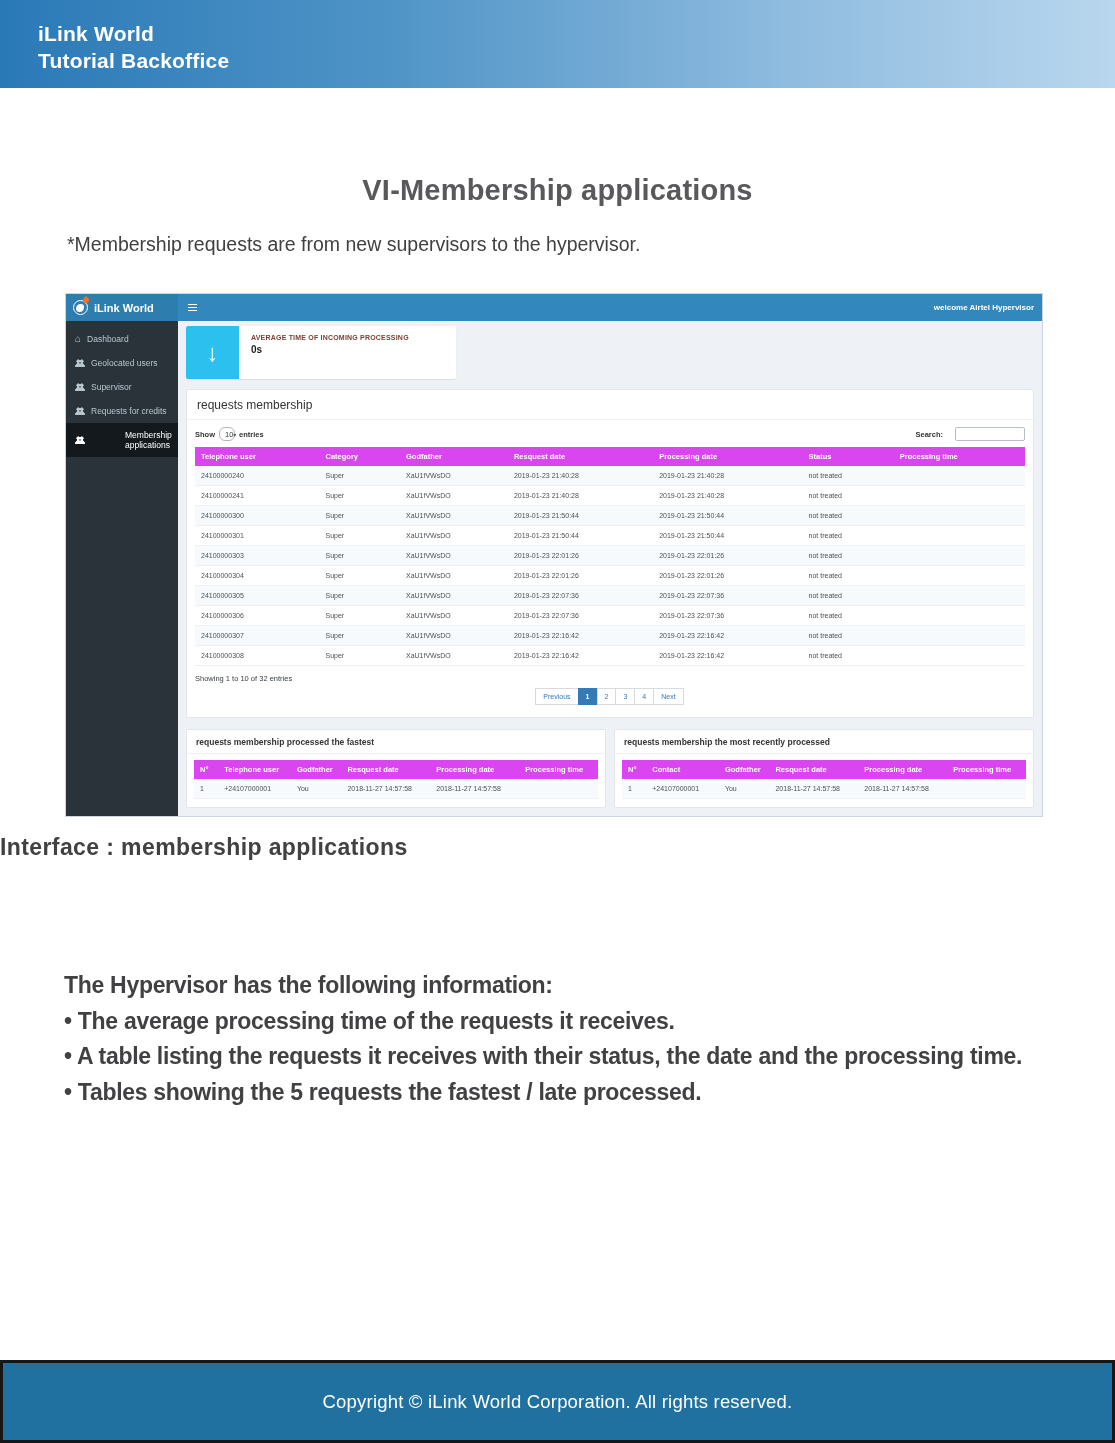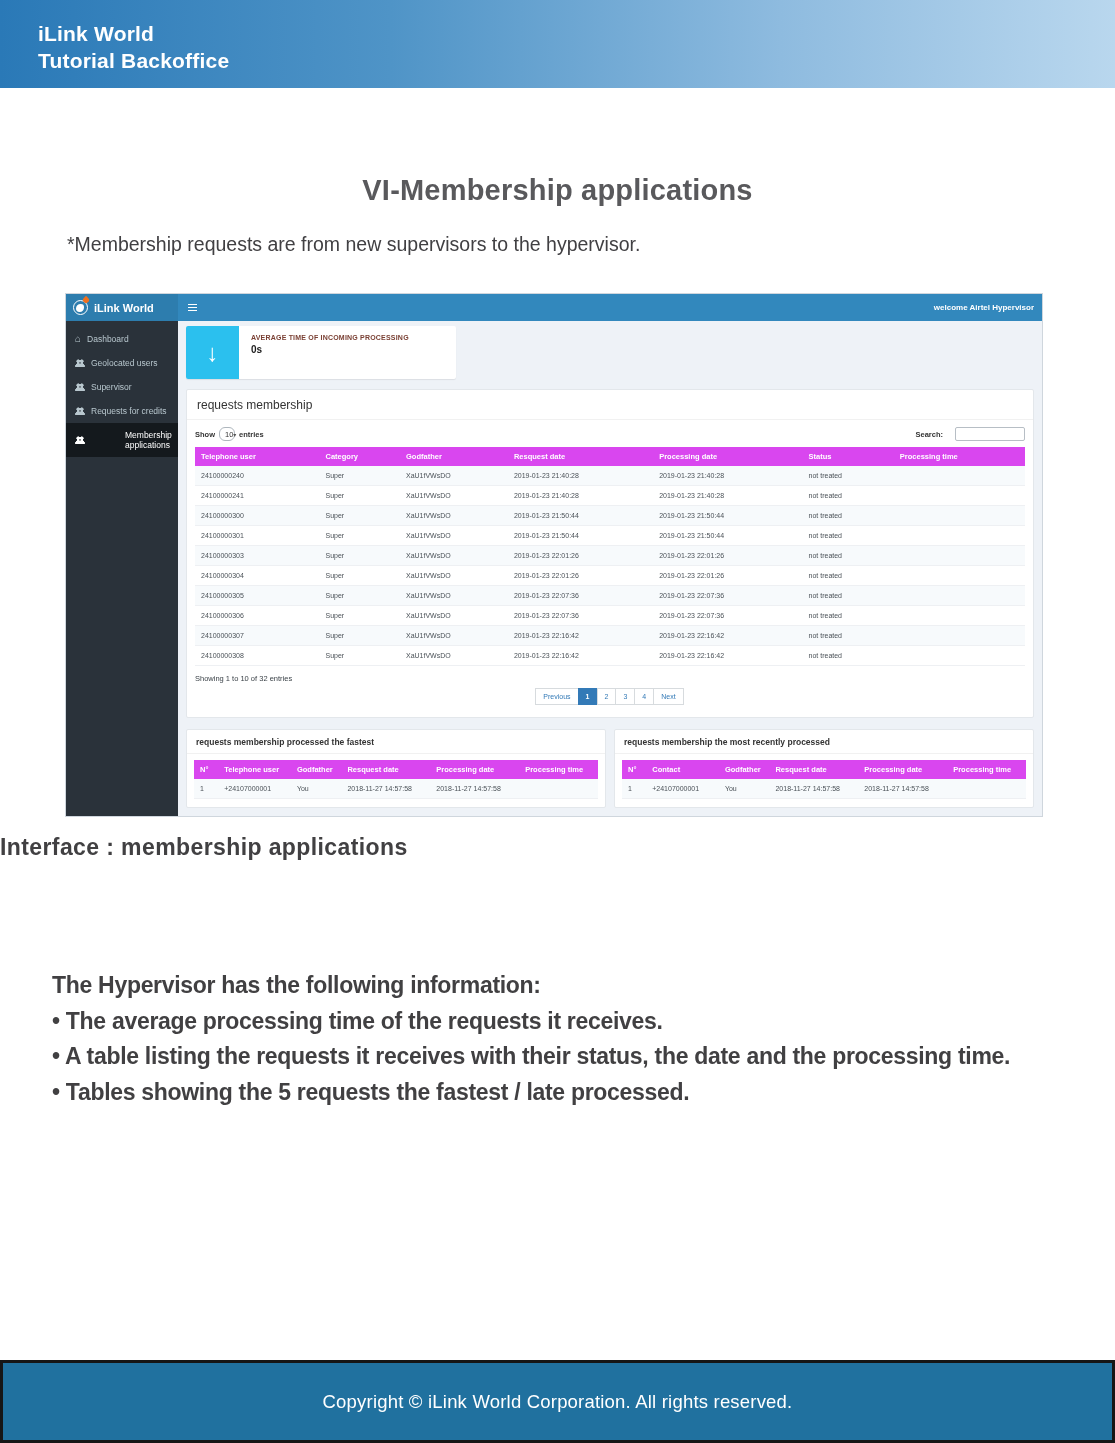--- a/index.html
+++ b/index.html
@@ -79,21 +79,21 @@
   .panel.half { flex:1; height:79px; padding-bottom:6px; }
   .bottom-table th:nth-child(1){width:6%} .bottom-table th:nth-child(2){width:18%}
   .bottom-table th:nth-child(3){width:12.5%} .bottom-table th:nth-child(4){width:22%}
   .bottom-table th:nth-child(5){width:22%} .bottom-table th:nth-child(6){width:19.5%}
   .bottom-table th { font-size:7px; }
   .panel.half table.dtable { width:calc(100% - 14px); margin:6px 7px 0; }
 
   
   .caption { position:absolute; top:834px; left:0; width:1115px; 
     font-size:23px; font-weight:700; color:#414042; letter-spacing:.4px; }
-  .body-text { position:absolute; top:968px; left:52px; width:1010px;
+  .body-text { position:absolute; top:968px; left:64px; width:1010px;
     font-size:23px; font-weight:700; color:#414042; letter-spacing:-.3px; line-height:35.5px; }
 
   
   .footer { position:absolute; left:0; bottom:0; width:1115px; height:83px;
     background:#20719f; border:3px solid #161616; display:flex; align-items:center; justify-content:center; }
   .footer span { color:#fff; font-size:18.5px; letter-spacing:.2px; }
 </style>
 </head>
 <body>
 

